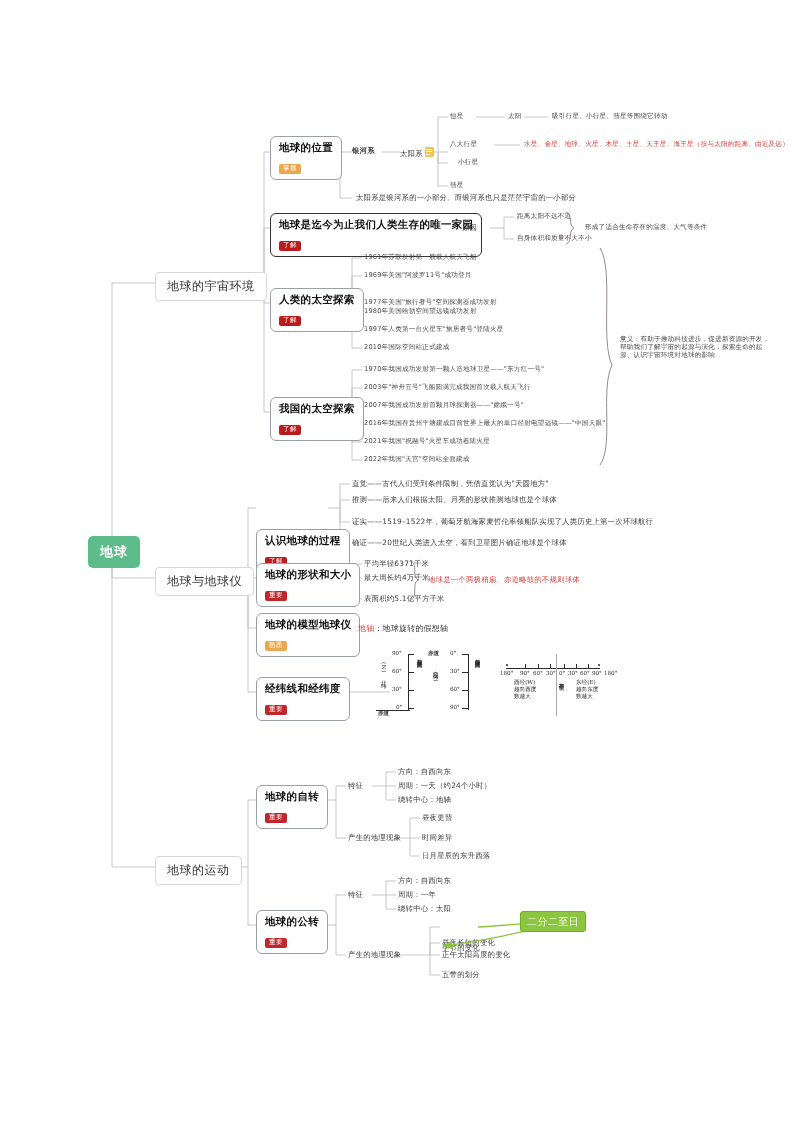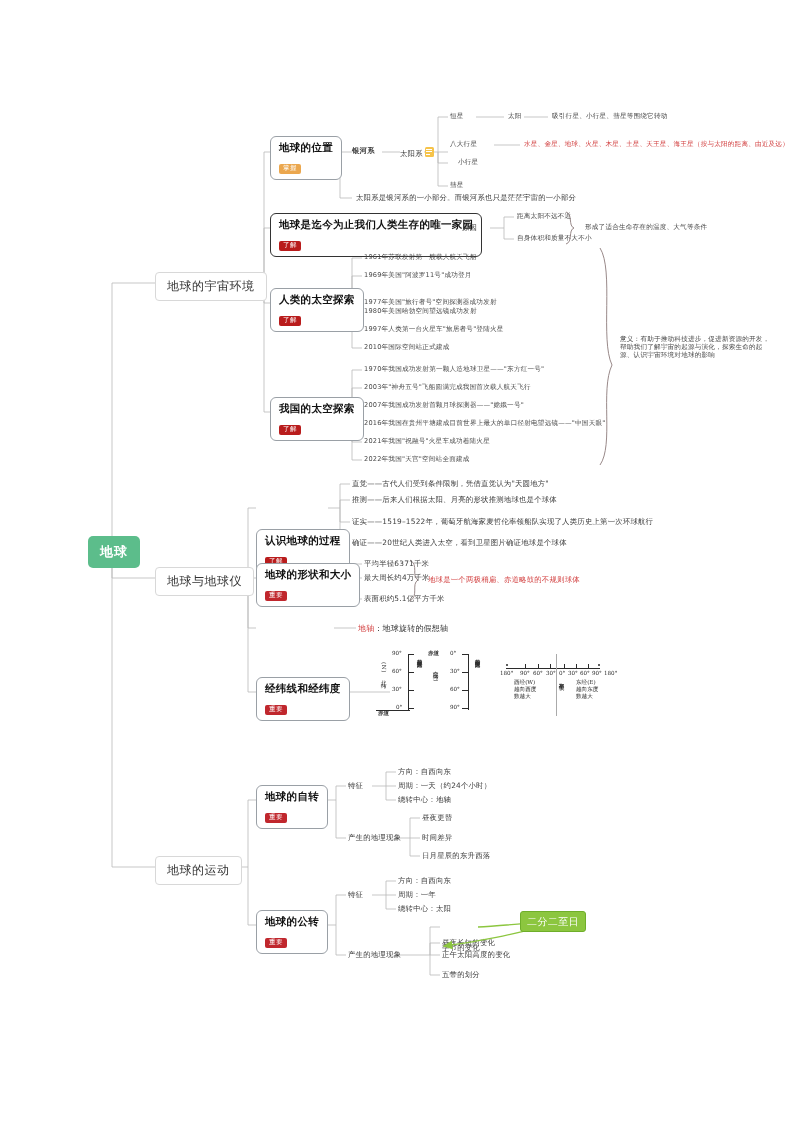--- a/index.html
+++ b/index.html
@@ -243,20 +243,24 @@
 
   <div class="node lvl2" style="left:256px; top:563px;">
     <span class="t">地球的形状和大小</span>
     <span class="badge red">重要</span>
   </div>
   <div class="leaf mid" style="left:364px; top:560px;">平均半径6371千米</div>
   <div class="leaf mid" style="left:364px; top:574px;">最大周长约4万千米</div>
   <div class="leaf mid" style="left:364px; top:595px;">表面积约5.1亿平方千米</div>
   <div class="leaf red mid" style="left:428px; top:576px;">地球是一个两极稍扁、赤道略鼓的不规则球体</div>
 
+  <div class="node lvl2" style="left:256px; top:613px;">
+    <span class="t">地球的模型地球仪</span>
+    <span class="badge orange">熟悉</span>
+  </div>
   <div class="leaf big" style="left:358px; top:624px;">
     <span class="leaf red" style="position:static; font-size:8px;">地轴</span><span>：地球旋转的假想轴</span>
   </div>
 
   <div class="node lvl2" style="left:256px; top:677px;">
     <span class="t">经纬线和经纬度</span>
     <span class="badge red">重要</span>
   </div>
 
   <div class="figure" style="left:380px; top:652px; width:230px; height:68px;">

